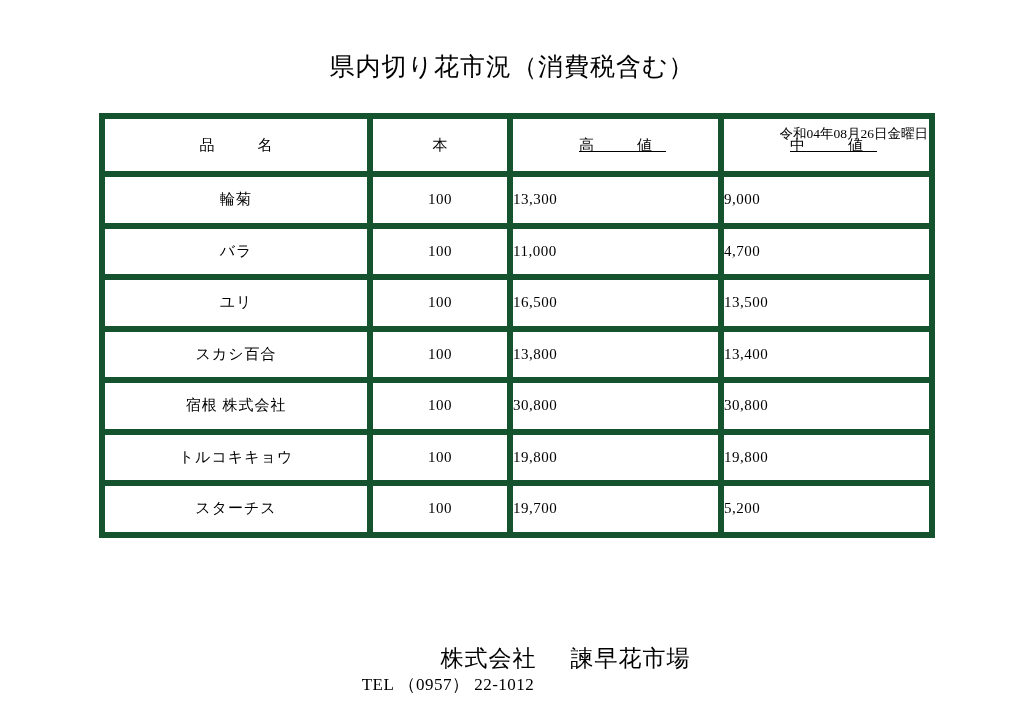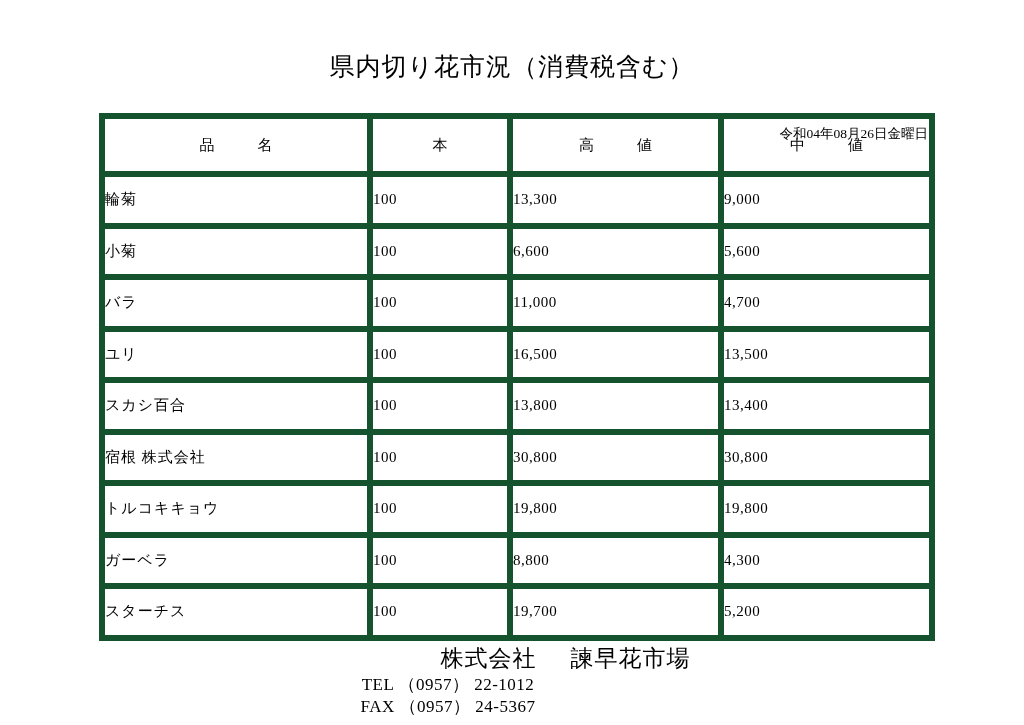--- a/index.html
+++ b/index.html
@@ -71,26 +71,29 @@
   }
   .hd-qty {
     text-align: center;
     font-size: 18px;
   }
   .hd-high, .hd-mid {
     text-align: center;
     letter-spacing: 14px;
     text-indent: 14px;
     font-size: 18px;
+    text-decoration: underline;
   }
   td.name-cell {
+    text-align: center;
     font-size: 18px;
     letter-spacing: 1px;
   }
   td.qty-cell {
+    text-align: center;
     font-size: 16.5px;
     letter-spacing: 0.5px;
   }
   td.num-cell {
     padding-right: 28px;
     font-size: 16.5px;
     letter-spacing: 0.5px;
   }
   .footer {
     position: absolute;
@@ -143,26 +146,20 @@
         </tr>
       </thead>
       <tbody>
         <tr>
           <td class="name-cell">輪菊</td>
           <td class="qty-cell">100</td>
           <td class="num-cell">13,300</td>
           <td class="num-cell">9,000</td>
         </tr>
         <tr>
-          <td class="name-cell">小菊</td>
-          <td class="qty-cell">100</td>
-          <td class="num-cell">6,600</td>
-          <td class="num-cell">5,600</td>
-        </tr>
-        <tr>
           <td class="name-cell">バラ</td>
           <td class="qty-cell">100</td>
           <td class="num-cell">11,000</td>
           <td class="num-cell">4,700</td>
         </tr>
         <tr>
           <td class="name-cell">ユリ</td>
           <td class="qty-cell">100</td>
           <td class="num-cell">16,500</td>
           <td class="num-cell">13,500</td>
@@ -177,40 +174,33 @@
           <td class="name-cell">宿根 株式会社</td>
           <td class="qty-cell">100</td>
           <td class="num-cell">30,800</td>
           <td class="num-cell">30,800</td>
         </tr>
         <tr>
           <td class="name-cell">トルコキキョウ</td>
           <td class="qty-cell">100</td>
           <td class="num-cell">19,800</td>
           <td class="num-cell">19,800</td>
-        </tr>
-        <tr>
-          <td class="name-cell">ガーベラ</td>
-          <td class="qty-cell">100</td>
-          <td class="num-cell">8,800</td>
-          <td class="num-cell">4,300</td>
         </tr>
         <tr>
           <td class="name-cell">スターチス</td>
           <td class="qty-cell">100</td>
           <td class="num-cell">19,700</td>
           <td class="num-cell">5,200</td>
         </tr>
       </tbody>
     </table>
   </div>
 
   <div class="footer">
     <div class="company">
       <span>株式会社</span><span class="co-sep"></span><span>諫早花市場</span>
     </div>
     <div class="contact">
       <div>TEL （0957） 22-1012</div>
-      <div>FAX （0957） 24-5367</div>
     </div>
   </div>
 
 </div>
 
 </body></html>

